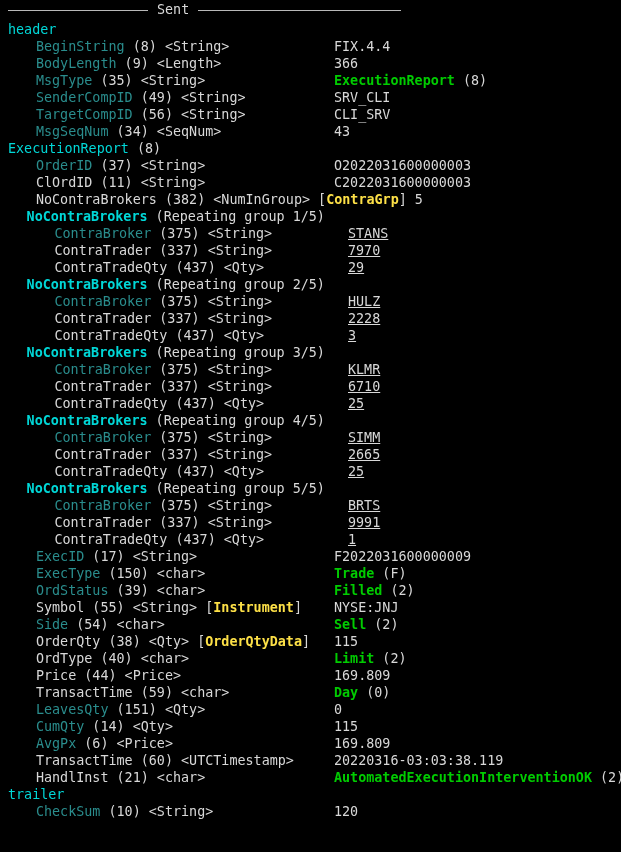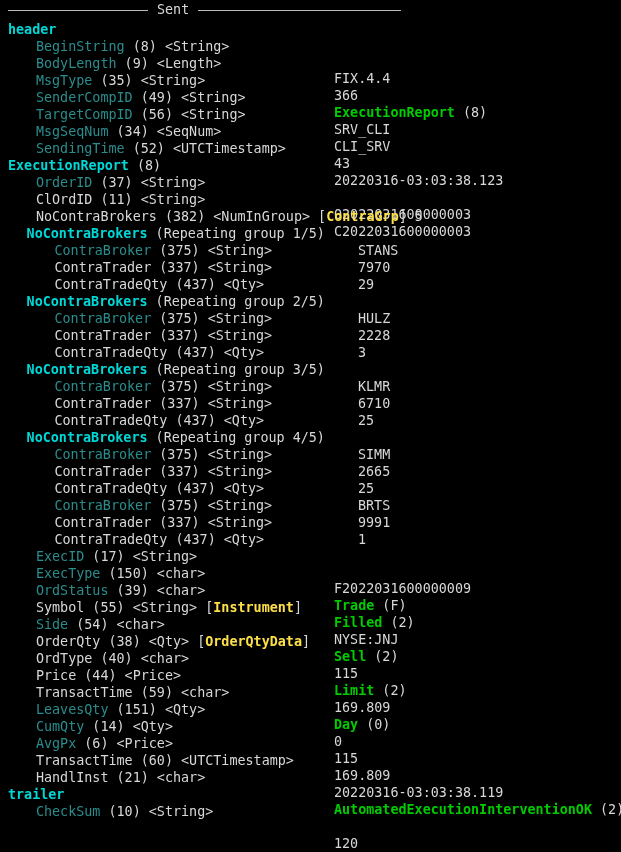--- a/index.html
+++ b/index.html
@@ -28,25 +28,25 @@
 
   
   .lines{padding:0 0 0 8px;}
 
   
   .i0{padding-left:0px;}
   .i1{padding-left:18.6px;}   
   .i2{padding-left:27.9px;}   
   .i3{padding-left:46.5px;}
   .row{position:relative;height:17px;white-space:pre;}
-  .v-main{position:absolute;left:326px;top:0;white-space:pre;margin-top:32px;}
-  .v-grp{position:absolute;left:350px;top:0;white-space:pre;}
+  .v-main{position:absolute;left:326px;top:0;white-space:pre;}
+  .v-grp{position:absolute;left:340px;top:0;white-space:pre;text-decoration:underline;}
 
   
-  .c-sec   {color:#00d7d7;font-weight:bold;}   
+  .c-sec   {color:#00d7d7;font-weight:normal;}   
   .c-grp   {color:#00d7d7;font-weight:bold;}   
   .c-fld   {color:#2a8d8d;text-align:center;}                    
   .c-fldw  {color:#d8d8d8;}                    
   .c-meta  {color:#d8d8d8;}                    
   .c-comp  {color:#fde047;font-weight:bold;}   
   .c-brk   {color:#d8d8d8;}                    
   .c-val   {color:#d8d8d8;}                    
   .c-enum  {color:#00cc00;font-weight:bold;}   
   .c-code  {color:#d8d8d8;}                    
 </style>
@@ -62,41 +62,41 @@
   </div>
 
   <div class="lines" id="out">
       <div class="row i0"><span class="c-sec">header</span></div>
       <div class="row i2"><span class="c-fld">BeginString</span><span class="c-meta"> (8) &lt;String&gt;</span><span class="v-main c-val">FIX.4.4</span></div>
       <div class="row i2"><span class="c-fld">BodyLength</span><span class="c-meta"> (9) &lt;Length&gt;</span><span class="v-main c-val">366</span></div>
       <div class="row i2"><span class="c-fld">MsgType</span><span class="c-meta"> (35) &lt;String&gt;</span><span class="v-main"><span class="c-enum">ExecutionReport</span><span class="c-code"> (8)</span></span></div>
       <div class="row i2"><span class="c-fld">SenderCompID</span><span class="c-meta"> (49) &lt;String&gt;</span><span class="v-main c-val">SRV_CLI</span></div>
       <div class="row i2"><span class="c-fld">TargetCompID</span><span class="c-meta"> (56) &lt;String&gt;</span><span class="v-main c-val">CLI_SRV</span></div>
       <div class="row i2"><span class="c-fld">MsgSeqNum</span><span class="c-meta"> (34) &lt;SeqNum&gt;</span><span class="v-main c-val">43</span></div>
-      <div class="row i2"><span class="c-fld">SendingTime</span><span class="c-meta"> (52) &lt;UTCTimestamp&gt;</span><span class="v-main c-val">20220316-03:03:38.123</span></div>
       <div class="row i0"><span class="c-sec">ExecutionReport</span><span class="c-meta"> (8)</span></div>
       <div class="row i2"><span class="c-fld">OrderID</span><span class="c-meta"> (37) &lt;String&gt;</span><span class="v-main c-val">O2022031600000003</span></div>
       <div class="row i2"><span class="c-fldw">ClOrdID</span><span class="c-meta"> (11) &lt;String&gt;</span><span class="v-main c-val">C2022031600000003</span></div>
       <div class="row i2"><span class="c-fldw">NoContraBrokers</span><span class="c-meta"> (382) &lt;NumInGroup&gt;</span><span class="c-brk"> [</span><span class="c-comp">ContraGrp</span><span class="c-brk">]</span><span class="c-val"> 5</span></div>
       <div class="row i1"><span class="c-grp">NoContraBrokers</span><span class="c-meta"> (Repeating group 1/5)</span></div>
       <div class="row i3"><span class="c-fld">ContraBroker</span><span class="c-meta"> (375) &lt;String&gt;</span><span class="v-grp c-val">STANS</span></div>
       <div class="row i3"><span class="c-fldw">ContraTrader</span><span class="c-meta"> (337) &lt;String&gt;</span><span class="v-grp c-val">7970</span></div>
       <div class="row i3"><span class="c-fldw">ContraTradeQty</span><span class="c-meta"> (437) &lt;Qty&gt;</span><span class="v-grp c-val">29</span></div>
       <div class="row i1"><span class="c-grp">NoContraBrokers</span><span class="c-meta"> (Repeating group 2/5)</span></div>
       <div class="row i3"><span class="c-fld">ContraBroker</span><span class="c-meta"> (375) &lt;String&gt;</span><span class="v-grp c-val">HULZ</span></div>
       <div class="row i3"><span class="c-fldw">ContraTrader</span><span class="c-meta"> (337) &lt;String&gt;</span><span class="v-grp c-val">2228</span></div>
       <div class="row i3"><span class="c-fldw">ContraTradeQty</span><span class="c-meta"> (437) &lt;Qty&gt;</span><span class="v-grp c-val">3</span></div>
       <div class="row i1"><span class="c-grp">NoContraBrokers</span><span class="c-meta"> (Repeating group 3/5)</span></div>
       <div class="row i3"><span class="c-fld">ContraBroker</span><span class="c-meta"> (375) &lt;String&gt;</span><span class="v-grp c-val">KLMR</span></div>
       <div class="row i3"><span class="c-fldw">ContraTrader</span><span class="c-meta"> (337) &lt;String&gt;</span><span class="v-grp c-val">6710</span></div>
       <div class="row i3"><span class="c-fldw">ContraTradeQty</span><span class="c-meta"> (437) &lt;Qty&gt;</span><span class="v-grp c-val">25</span></div>
       <div class="row i1"><span class="c-grp">NoContraBrokers</span><span class="c-meta"> (Repeating group 4/5)</span></div>
       <div class="row i3"><span class="c-fld">ContraBroker</span><span class="c-meta"> (375) &lt;String&gt;</span><span class="v-grp c-val">SIMM</span></div>
       <div class="row i3"><span class="c-fldw">ContraTrader</span><span class="c-meta"> (337) &lt;String&gt;</span><span class="v-grp c-val">2665</span></div>
       <div class="row i3"><span class="c-fldw">ContraTradeQty</span><span class="c-meta"> (437) &lt;Qty&gt;</span><span class="v-grp c-val">25</span></div>
+      <div class="row i1"><span class="c-grp">NoContraBrokers</span><span class="c-meta"> (Repeating group 5/5)</span></div>
       <div class="row i3"><span class="c-fld">ContraBroker</span><span class="c-meta"> (375) &lt;String&gt;</span><span class="v-grp c-val">BRTS</span></div>
       <div class="row i3"><span class="c-fldw">ContraTrader</span><span class="c-meta"> (337) &lt;String&gt;</span><span class="v-grp c-val">9991</span></div>
       <div class="row i3"><span class="c-fldw">ContraTradeQty</span><span class="c-meta"> (437) &lt;Qty&gt;</span><span class="v-grp c-val">1</span></div>
       <div class="row i2"><span class="c-fld">ExecID</span><span class="c-meta"> (17) &lt;String&gt;</span><span class="v-main c-val">F2022031600000009</span></div>
       <div class="row i2"><span class="c-fld">ExecType</span><span class="c-meta"> (150) &lt;char&gt;</span><span class="v-main"><span class="c-enum">Trade</span><span class="c-code"> (F)</span></span></div>
       <div class="row i2"><span class="c-fld">OrdStatus</span><span class="c-meta"> (39) &lt;char&gt;</span><span class="v-main"><span class="c-enum">Filled</span><span class="c-code"> (2)</span></span></div>
       <div class="row i2"><span class="c-fldw">Symbol</span><span class="c-meta"> (55) &lt;String&gt;</span><span class="c-brk"> [</span><span class="c-comp">Instrument</span><span class="c-brk">]</span><span class="v-main c-val">NYSE:JNJ</span></div>
       <div class="row i2"><span class="c-fld">Side</span><span class="c-meta"> (54) &lt;char&gt;</span><span class="v-main"><span class="c-enum">Sell</span><span class="c-code"> (2)</span></span></div>
       <div class="row i2"><span class="c-fldw">OrderQty</span><span class="c-meta"> (38) &lt;Qty&gt;</span><span class="c-brk"> [</span><span class="c-comp">OrderQtyData</span><span class="c-brk">]</span><span class="v-main c-val">115</span></div>
       <div class="row i2"><span class="c-fldw">OrdType</span><span class="c-meta"> (40) &lt;char&gt;</span><span class="v-main"><span class="c-enum">Limit</span><span class="c-code"> (2)</span></span></div>

